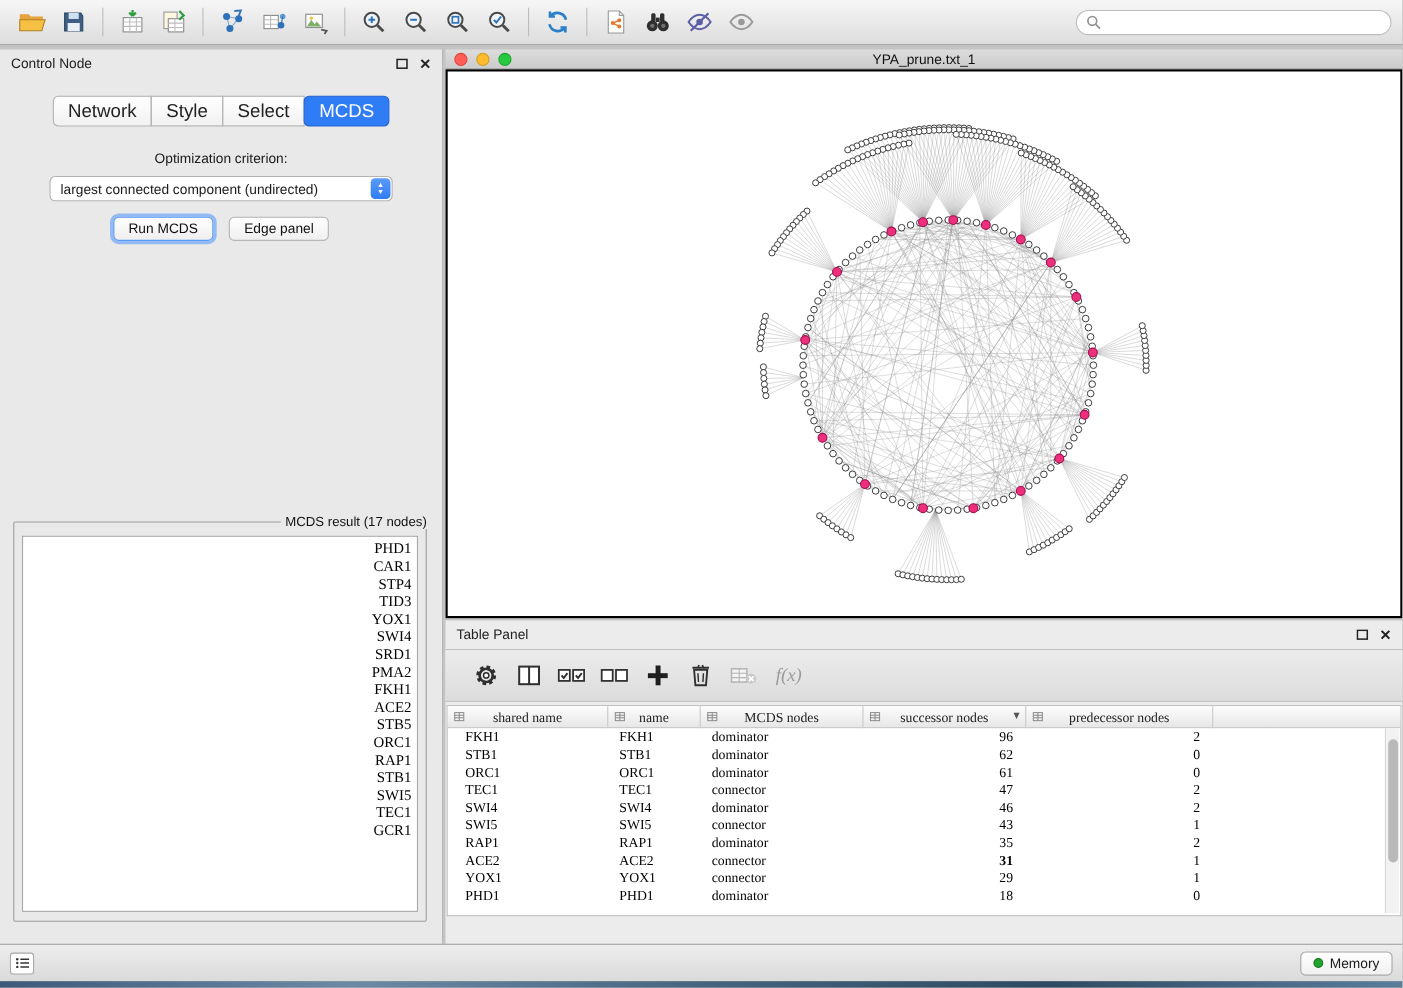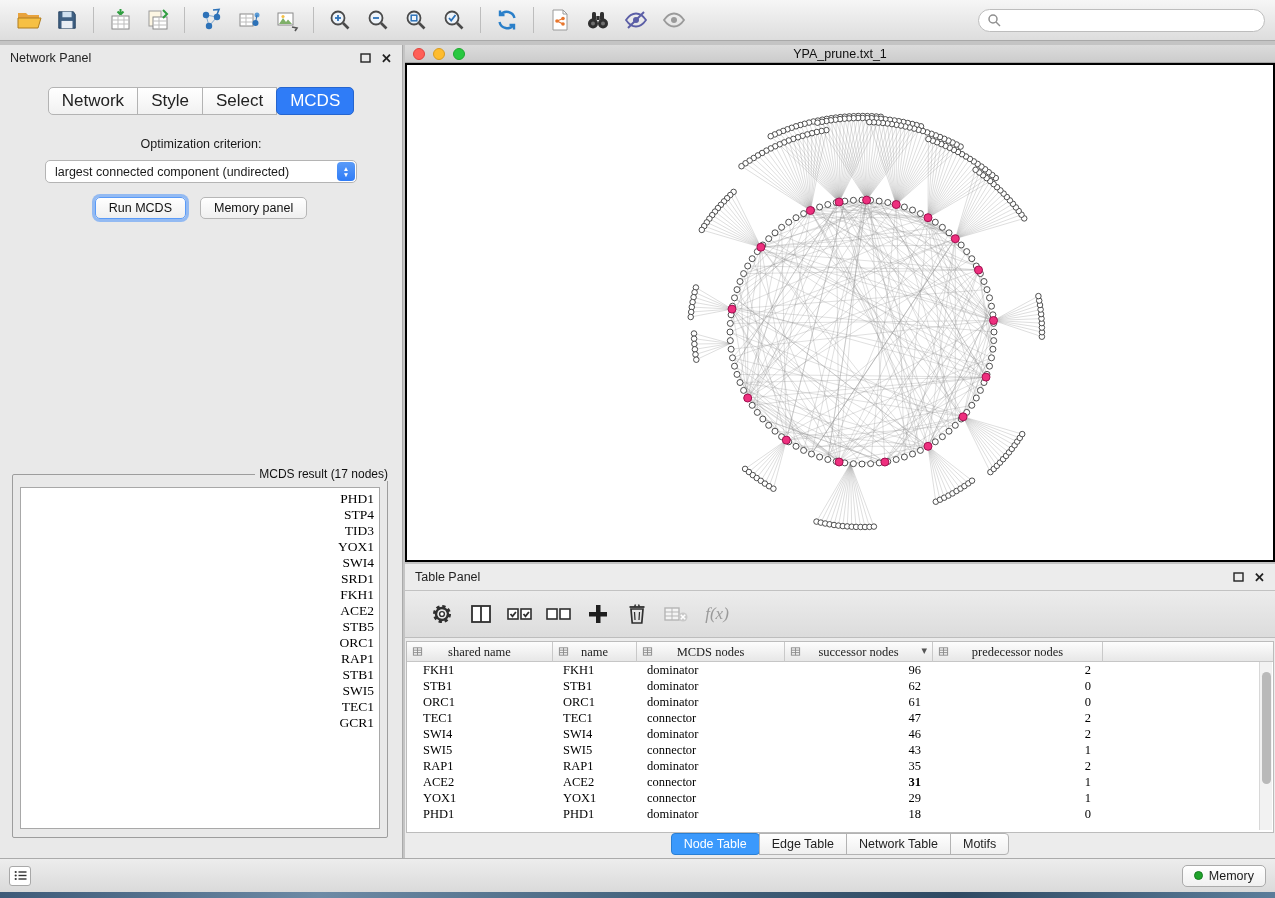--- a/index.html
+++ b/index.html
@@ -254,21 +254,21 @@
       <svg width="14" height="14" viewBox="0 0 14 14">
           <circle cx="6" cy="6" r="4" fill="none" stroke="#8f8f8f" stroke-width="1.5"></circle>
           <line x1="9" y1="9" x2="13" y2="13" stroke="#8f8f8f" stroke-width="1.5"></line>
         </svg>
       <input value="" placeholder="" style="">
     </div>
   </div>
 
   <div class="control-panel">
     <div class="panel-header">
-      <span class="panel-title">Network Panel</span>
+      <span class="panel-title">Control Node</span>
       <span class="win-btns">
         <span class="float-icon">
             <svg width="11" height="10" viewBox="0 0 11 10">
               <rect x="1" y="1" width="9" height="8" fill="none" stroke="#222" stroke-width="1.4"></rect>
             </svg>
           </span>
         <span class="close-icon">✕</span>
       </span>
     </div>
     <div class="tab-row" id="cp-tabs">
@@ -280,31 +280,33 @@
     <div class="opt-label">Optimization criterion:</div>
     <div class="dropdown">
       <span>largest connected component (undirected)</span>
       <span class="dd-stepper">
           <span>▲</span>
           <span>▼</span>
         </span>
     </div>
     <div class="btn-row">
       <button class="mac-btn focused">Run MCDS</button>
-      <button class="mac-btn">Memory panel</button>
+      <button class="mac-btn">Edge panel</button>
     </div>
     <fieldset class="result-box">
       <legend>MCDS result (17 nodes)</legend>
       <div class="result-list" id="mcds-list">
           <div class="mcds-item">PHD1</div>
+          <div class="mcds-item">CAR1</div>
           <div class="mcds-item">STP4</div>
           <div class="mcds-item">TID3</div>
           <div class="mcds-item">YOX1</div>
           <div class="mcds-item">SWI4</div>
           <div class="mcds-item">SRD1</div>
+          <div class="mcds-item">PMA2</div>
           <div class="mcds-item">FKH1</div>
           <div class="mcds-item">ACE2</div>
           <div class="mcds-item">STB5</div>
           <div class="mcds-item">ORC1</div>
           <div class="mcds-item">RAP1</div>
           <div class="mcds-item">STB1</div>
           <div class="mcds-item">SWI5</div>
           <div class="mcds-item">TEC1</div>
           <div class="mcds-item">GCR1</div>
         </div>
@@ -1276,26 +1278,20 @@
             <div class="g-cell" style="width: 148px;">dominator</div>
             <div class="g-cell num" style="width: 148px;">18</div>
             <div class="g-cell num" style="width: 170px;">0</div>
           </div>
         </div>
       <div class="grid-scrollbar">
           <div class="thumb"></div>
         </div>
     </div>
 
-    <div class="table-tabs" id="table-tabs">
-        <div class="tt-tab active">Node Table</div>
-        <div class="tt-tab">Edge Table</div>
-        <div class="tt-tab">Network Table</div>
-        <div class="tt-tab">Motifs</div>
-      </div>
   </div>
 
   <div class="status-bar">
     <div class="menu-btn">
       <svg width="13" height="11" viewBox="0 0 13 11">
           <circle cx="1.7" cy="2" r="1.1" fill="#333"></circle>
           <circle cx="1.7" cy="5.5" r="1.1" fill="#333"></circle>
           <circle cx="1.7" cy="9" r="1.1" fill="#333"></circle>
           <line x1="4.5" y1="2" x2="12.5" y2="2" stroke="#333" stroke-width="1.4"></line>
           <line x1="4.5" y1="5.5" x2="12.5" y2="5.5" stroke="#333" stroke-width="1.4"></line>

